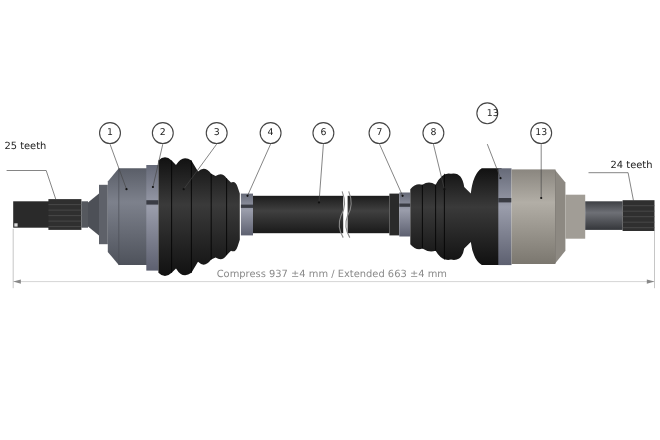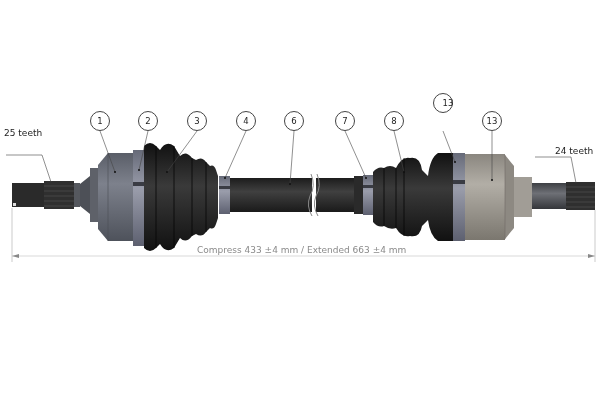--- a/index.html
+++ b/index.html
@@ -153,21 +153,21 @@
         <circle cx="404" cy="172" r="1" fill="#111"></circle>
         <line x1="443" y1="131" x2="455" y2="162" stroke="#444" stroke-width="0.6"></line>
         <circle cx="455" cy="162" r="1" fill="#111"></circle>
         <line x1="492" y1="131" x2="492" y2="180" stroke="#444" stroke-width="0.6"></line>
         <circle cx="492" cy="180" r="1" fill="#111"></circle>
       </g>
   </svg>
 
   <div class="lbl" style="left:4px; top:128px;">25 teeth</div>
   <div class="lbl" style="left:535px; top:146px;margin-left:20px;">24 teeth</div>
-  <div class="dim-text" style="left:197px; top:245px;">Compress 433 ±4 mm / Extended 663 ±4 mm</div>
+  <div class="dim-text" style="left:197px; top:245px;">Compress 937 ±4 mm / Extended 663 ±4 mm</div>
 
   <div id="balloons">
       <div class="balloon" style="left: 90px; top: 111px;">1</div>
       <div class="balloon" style="left: 138px; top: 111px;">2</div>
       <div class="balloon" style="left: 187px; top: 111px;">3</div>
       <div class="balloon" style="left: 236px; top: 111px;">4</div>
       <div class="balloon" style="left: 284px; top: 111px;">6</div>
       <div class="balloon" style="left: 335px; top: 111px;">7</div>
       <div class="balloon" style="left: 384px; top: 111px;">8</div>
       <div class="balloon" style="left: 433px; top: 93px; padding-left: 10px;">13</div>

